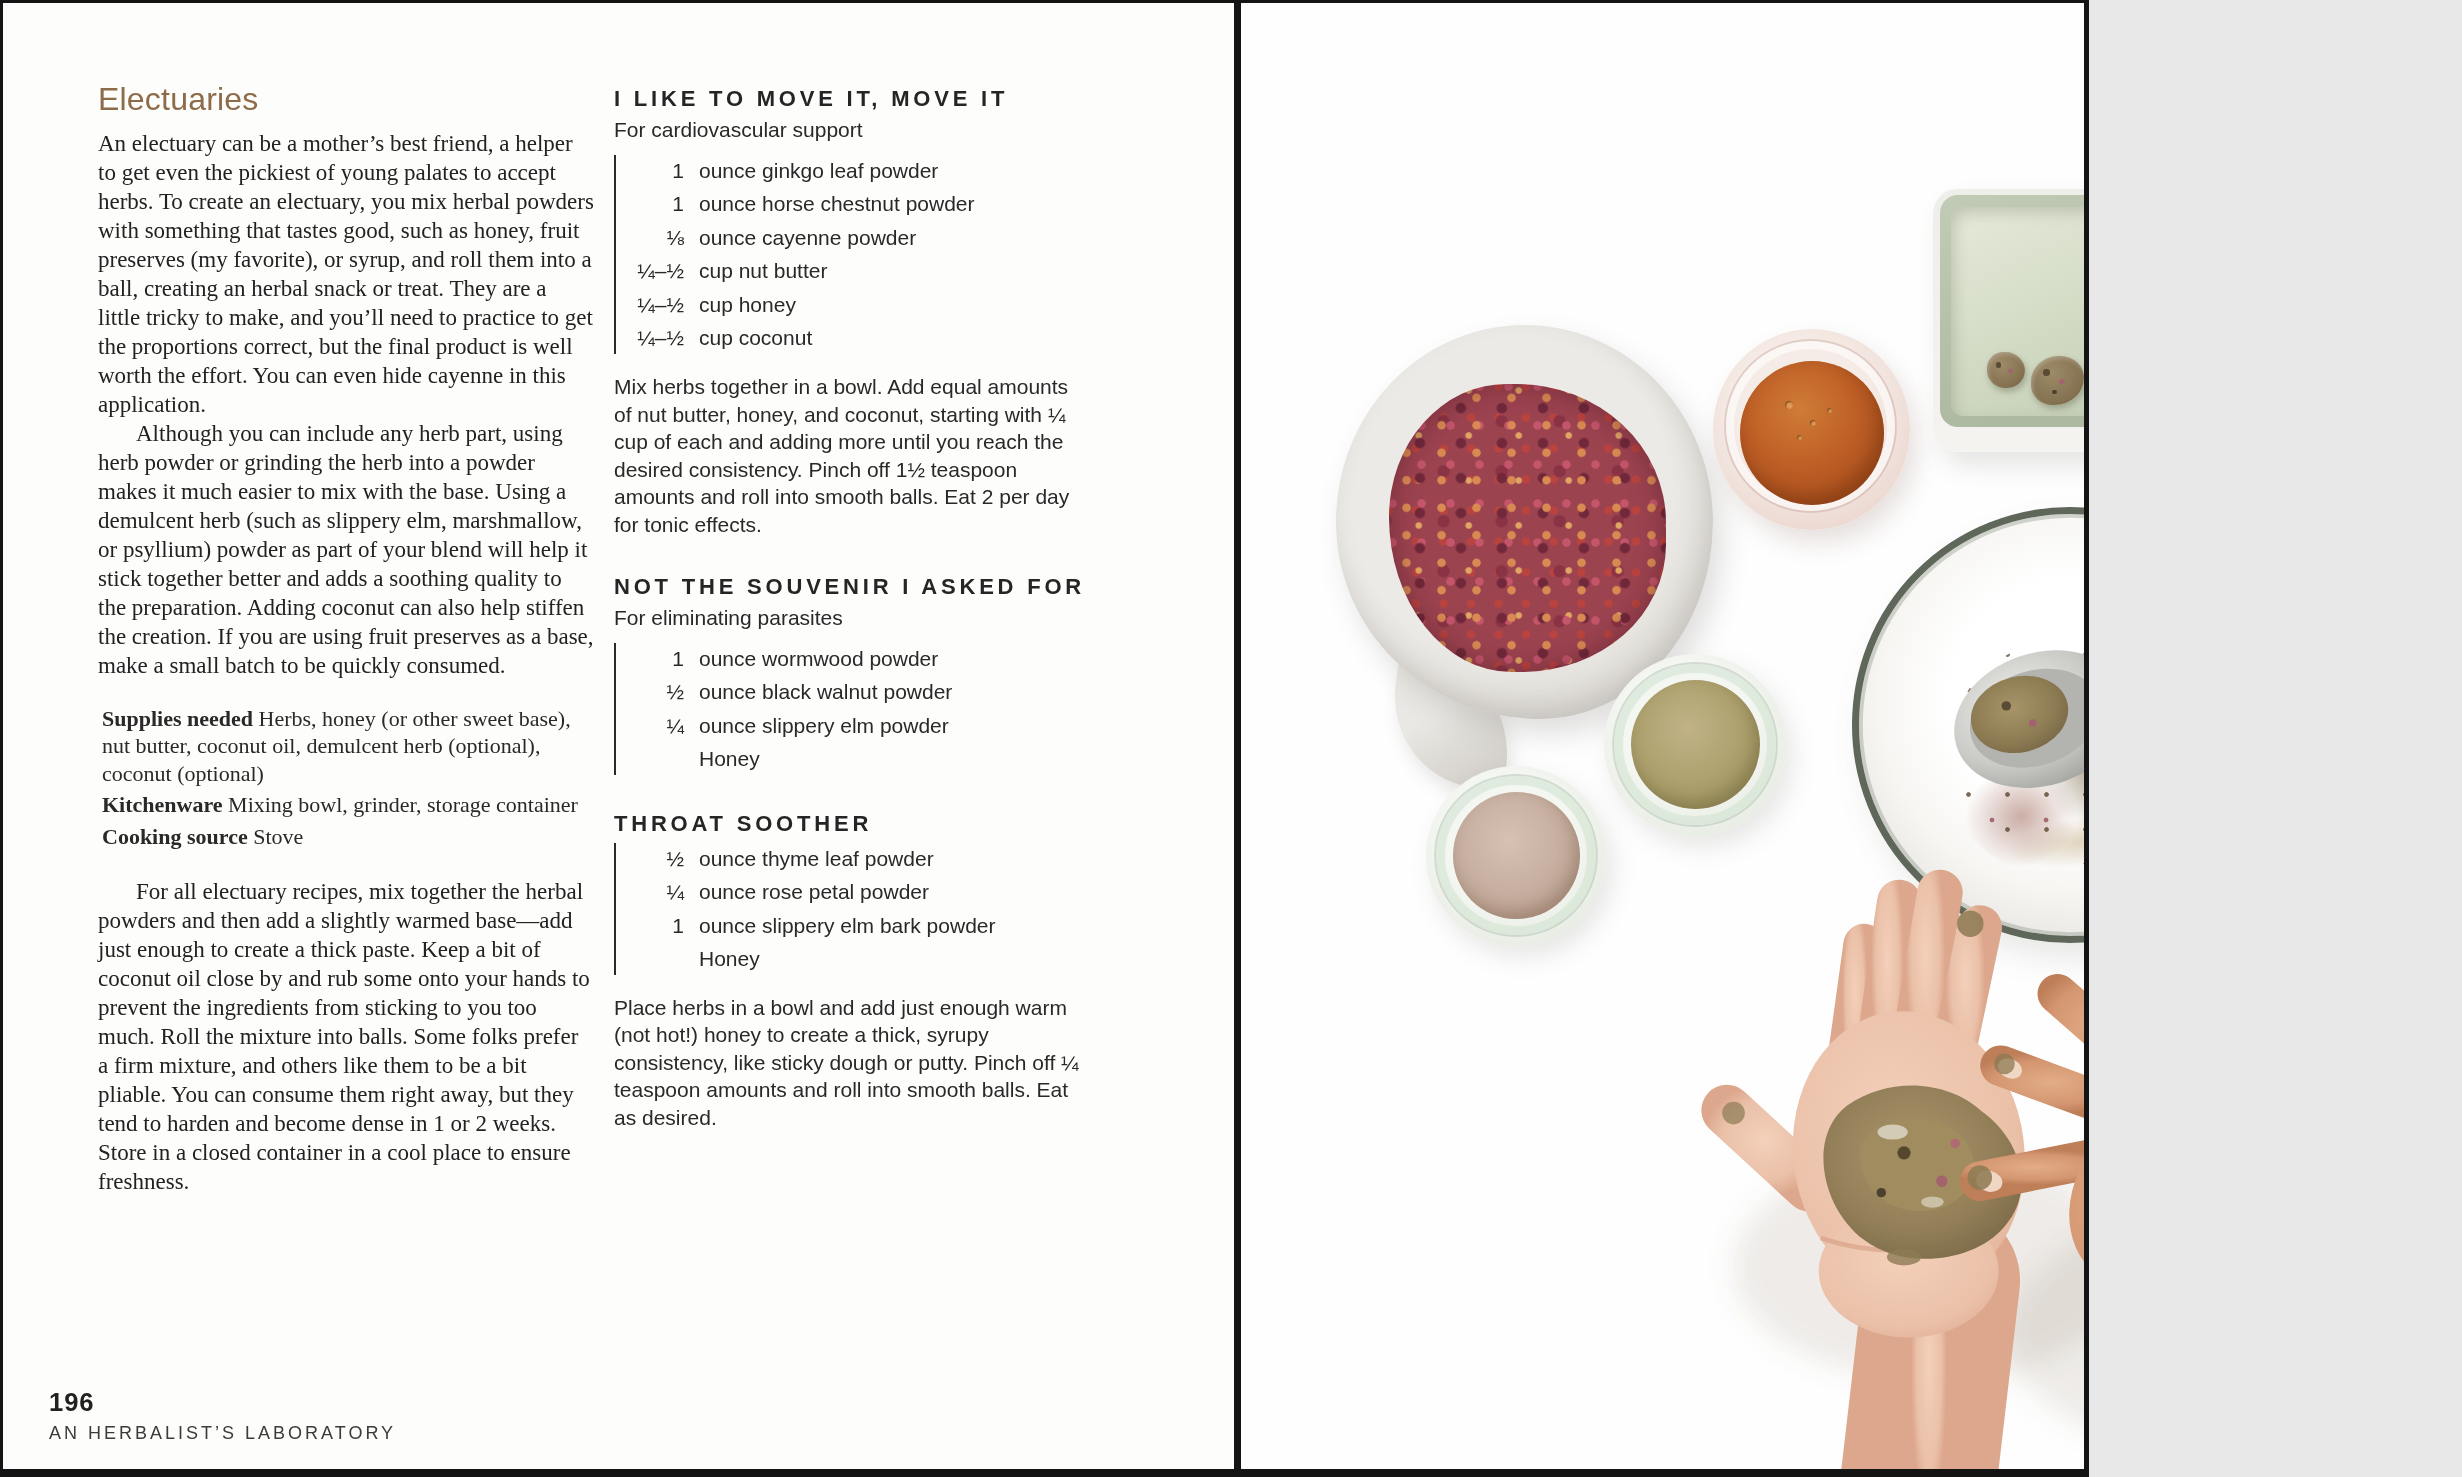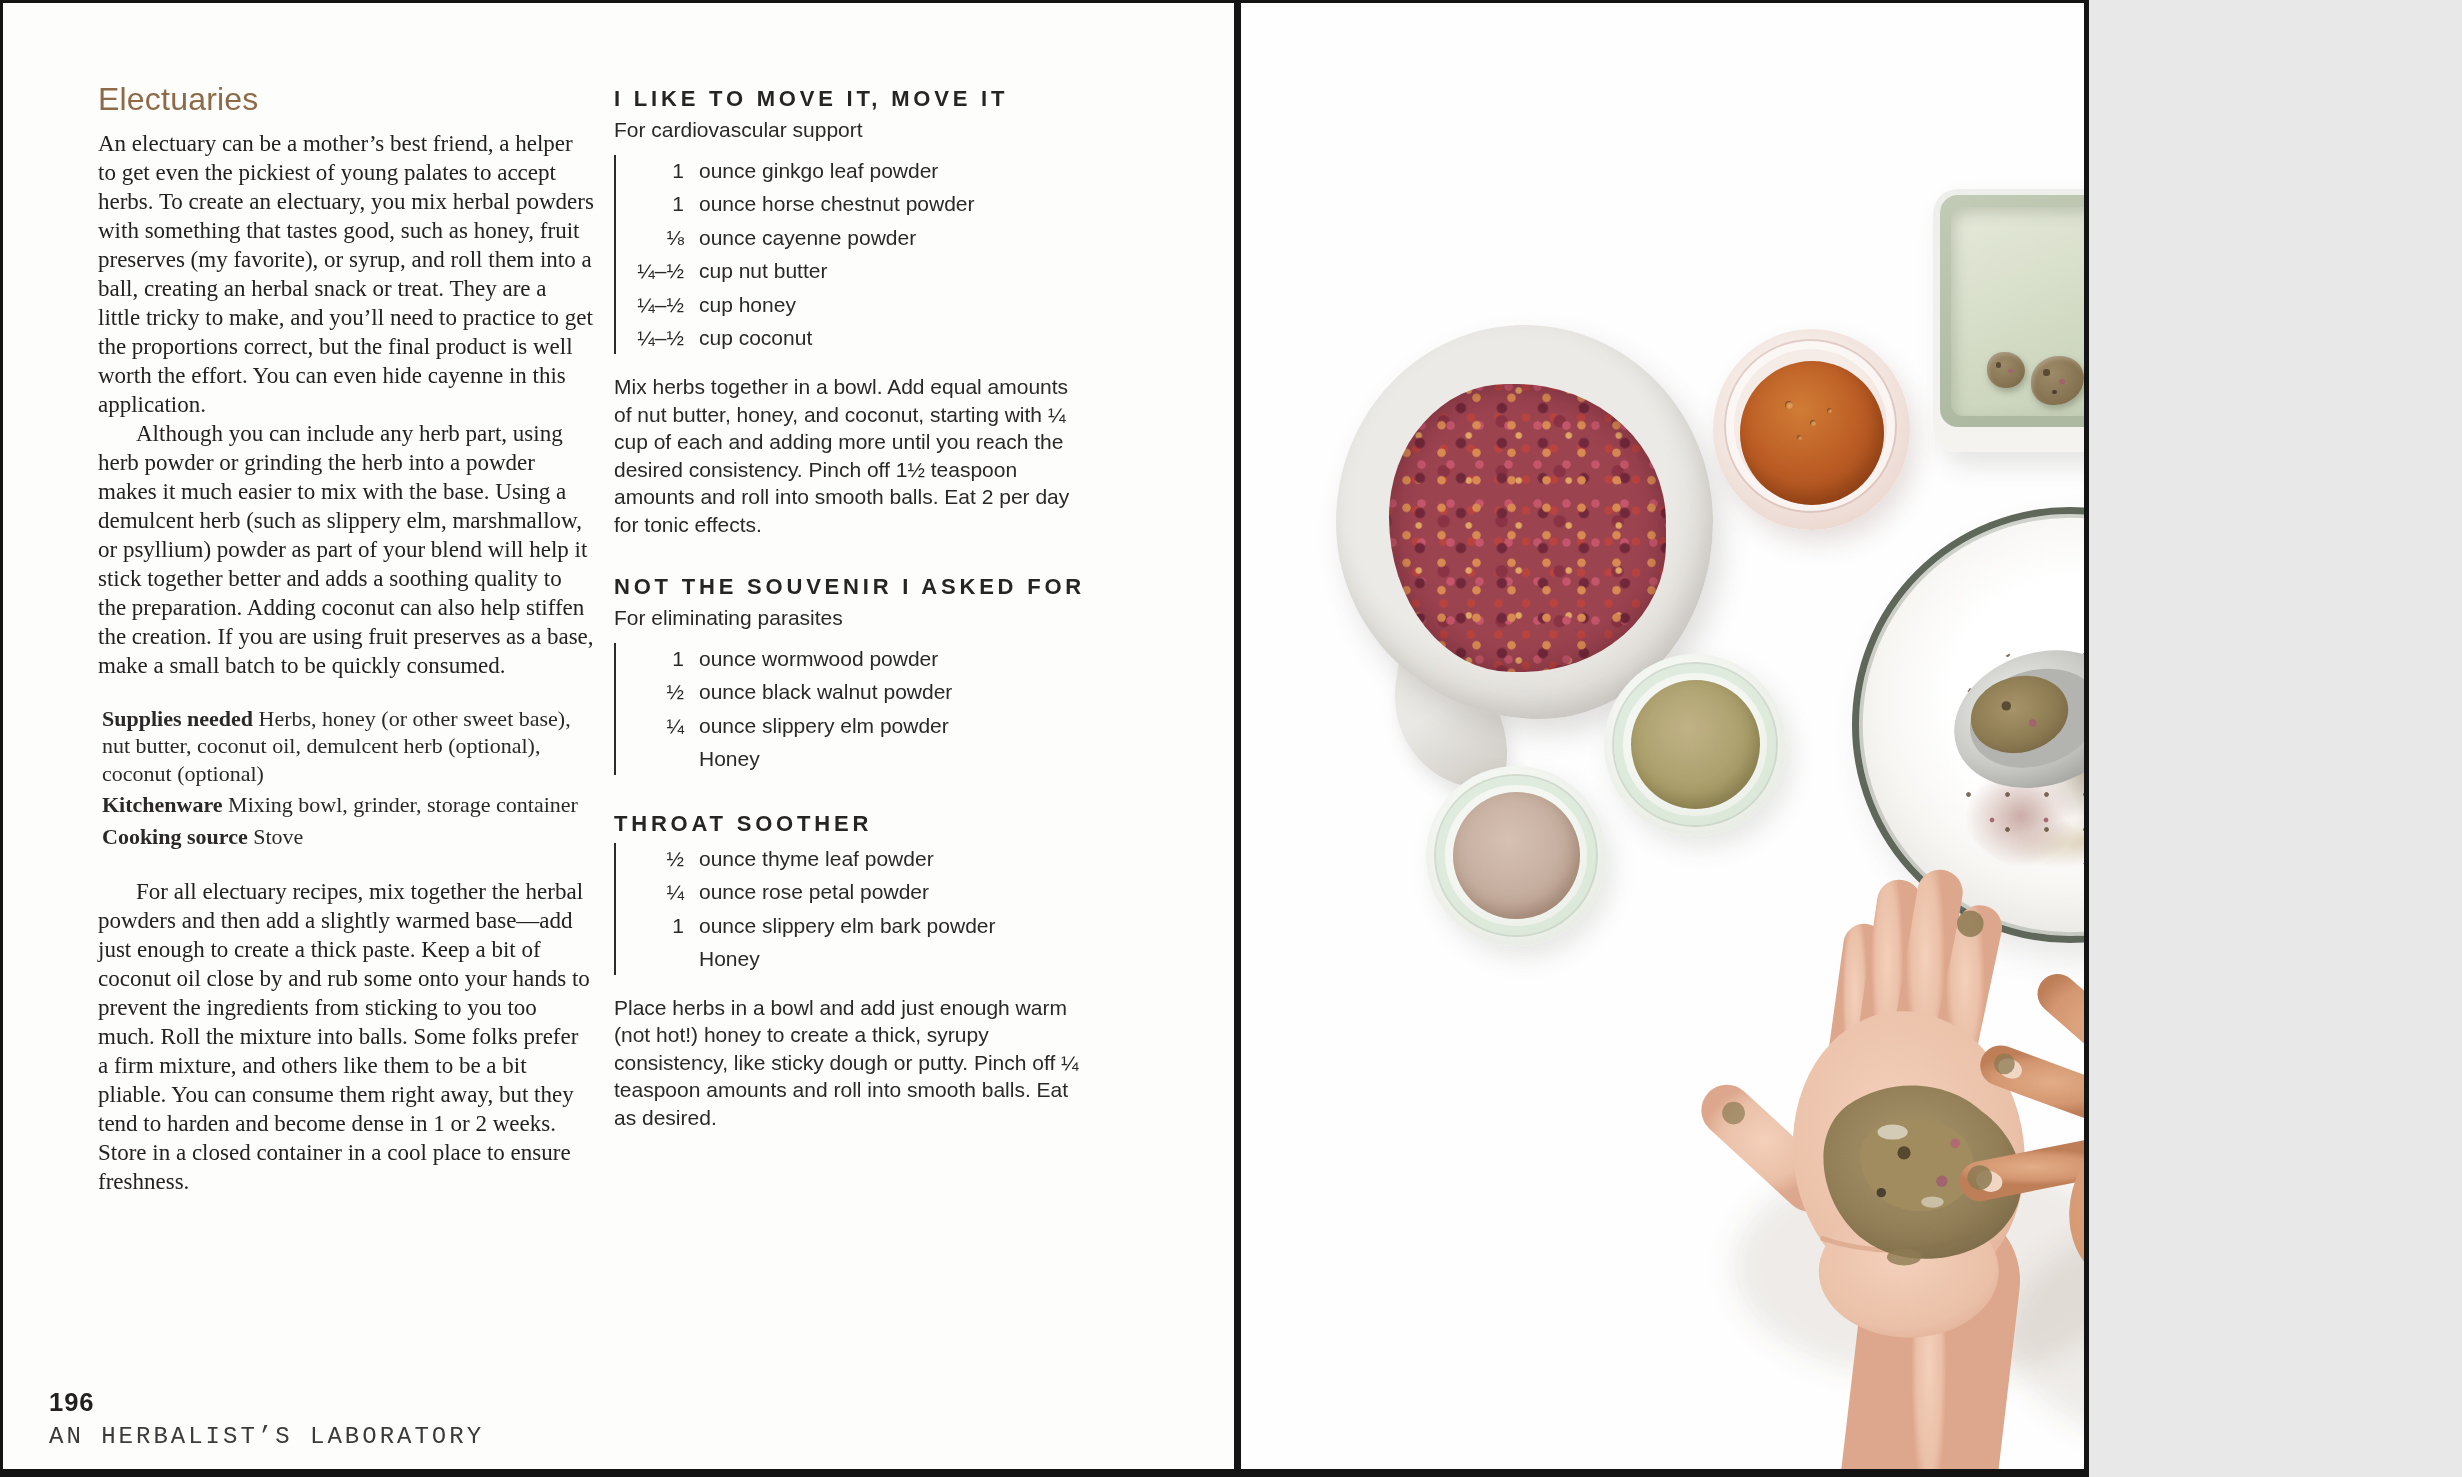--- a/index.html
+++ b/index.html
@@ -21,21 +21,21 @@
     font-family:"Liberation Serif", serif; font-size:23px; line-height:29px;
     margin:0; color:#242122; text-align:left;
   }
   .body-serif p.indent{text-indent:38px;}
   .supplies{margin-top:24.6px; margin-bottom:26.5px;}
   .supplies p{font-size:22px; line-height:27.5px; margin:4px; color:#2a2828;}
   .supplies b{font-weight:700;}
 
   .footer{position:absolute; left:46px; top:1385px;}
   .page-num{font-size:25.6px; font-weight:700; color:#232020; letter-spacing:0.9px;}
-  .book-title{font-size:24px; font-weight:400; color:#3c3a3a; letter-spacing:3px; margin-top:5.7px;font-family:Liberation Mono, monospace;}
+  .book-title{font-size:18px; font-weight:400; color:#3c3a3a; letter-spacing:3px; margin-top:5.7px;}
 
   
   .col-recipes{position:absolute; left:611px; top:83px; width:488px;}
   .recipe{margin:0 12px 36px 0;}
   .recipe-title{
     font-size:22px; font-weight:700; letter-spacing:3.8px; color:#262424; margin:0 0 5.7px 0;
   }
   .recipe-sub{font-size:21px; color:#2a2828; margin:0 0 13.3px 0;}
   .recipe-sub:empty{display:none;}
   .ing-list{border-left:2.8px solid #2c2a2a; padding:3.8px 0 1.9px 0; margin:0 0 19px 0;}

